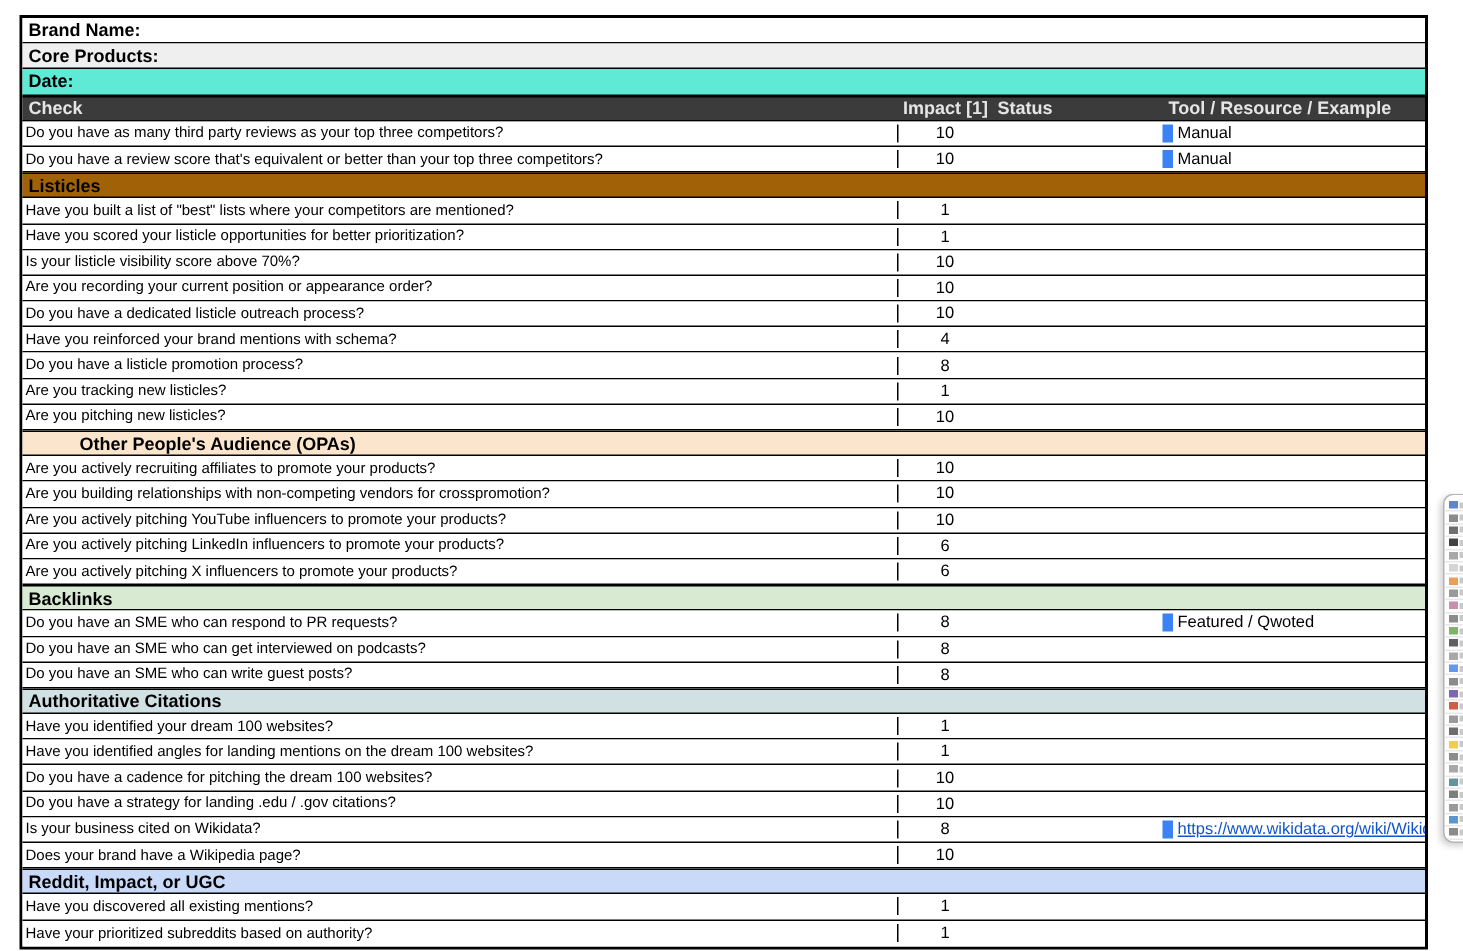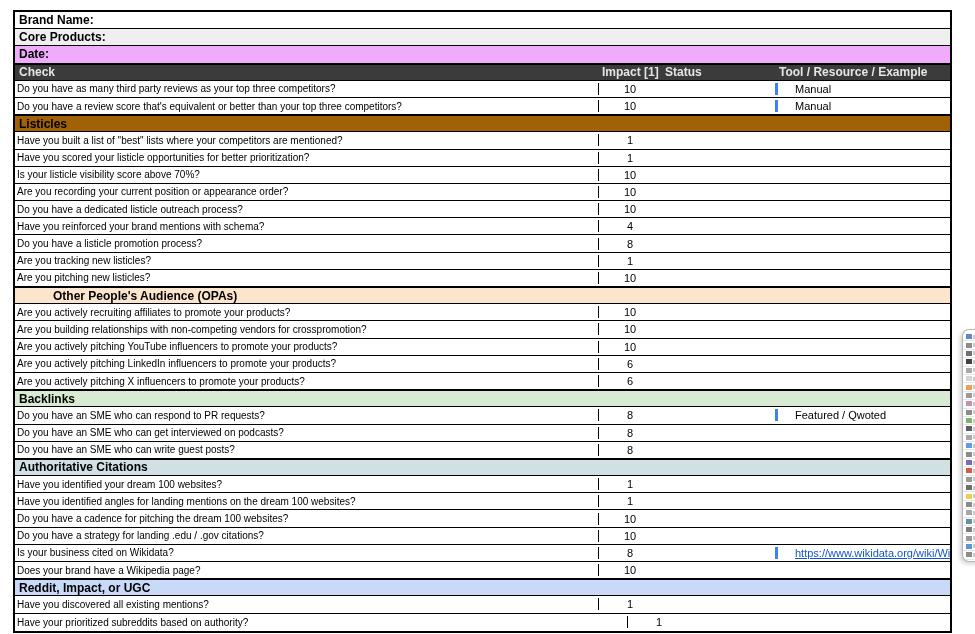--- a/index.html
+++ b/index.html
@@ -1,27 +1,27 @@
 <!DOCTYPE html>
 <html><head>
 <meta charset="utf-8">
 <style>
   html,body{margin:0;padding:0;background:#ffffff;width:975px;height:634px;overflow:hidden;
     font-family:"Liberation Sans",sans-serif;color:#000;}
   #sheet{position:absolute;left:13px;top:10px;width:939px;border:2px solid #000;
     display:flex;flex-direction:column;background:#fff;box-sizing:border-box;}
   .row{display:flex;height:17.2px;min-height:17.2px;border-bottom:1px solid #000;
     box-sizing:border-box;background:#fff;align-items:center;}
-  .row:last-child{border-bottom:none;gap:29px;}
+  .row:last-child{border-bottom:none;}
   .row.section,.row.head{border-top:1px solid #000;}
   .cell{box-sizing:border-box;overflow:hidden;white-space:nowrap;display:flex;align-items:center;}
   .c-check{width:583px;padding-left:2px;font-size:10px;}
   .c-impact{width:63px;border-left:1px solid #000;justify-content:center;font-size:11px;}
   .c-status{width:114px;border-left:1px solid #000;padding-left:3px;font-size:11px;}
-  .c-tool{flex:1;border-left:3px solid #3b82f6;padding-left:17px;font-size:11px;}
+  .c-tool{flex:1;border-left:7px solid #3b82f6;padding-left:3px;font-size:11px;}
   .row.head{color:#e5e5e5;font-weight:bold;}
   .row.head .cell{border-left:none;font-size:12px;padding-left:4px;justify-content:flex-start;}
   .row.meta .cell,.row.section .cell{width:100%;font-weight:bold;font-size:12px;padding-left:4px;}
   a.link{color:#1155cc;text-decoration:underline;font-size:11px;white-space:nowrap;overflow:hidden;}
   
   #sliver{position:absolute;left:962px;top:329px;width:18px;height:233px;background:#fff;
     border:1px solid #b5b5b5;border-right:none;border-radius:7px 0 0 7px;
     box-shadow:-2px 2px 4px rgba(0,0,0,0.18);overflow:hidden;padding:3px 0 0 0;box-sizing:border-box;}
   .mark-row{height:8.4px;display:flex;align-items:center;padding-left:3px;border-bottom:1px solid #e8e8e8;box-sizing:border-box;}
   .mark{width:6px;height:5px;opacity:0.85;flex:0 0 auto;}
@@ -30,21 +30,21 @@
 </head>
 <body>
 
 <div id="sheet">
     <div class="row meta" style="background: rgb(255, 255, 255);">
       <div class="cell">Brand Name:</div>
     </div>
     <div class="row meta" style="background: rgb(239, 239, 239);">
       <div class="cell">Core Products:</div>
     </div>
-    <div class="row meta" style="background: #f0abfc;">
+    <div class="row meta" style="background: #5eead4;">
       <div class="cell">Date:</div>
     </div>
     <div class="row head" style="background: rgb(59, 59, 59);">
       <div class="cell c-check">Check</div>
       <div class="cell c-impact">Impact [1]</div>
       <div class="cell c-status">Status</div>
       <div class="cell c-tool">Tool / Resource / Example</div>
     </div>
     <div class="row item">
       <div class="cell c-check">Do you have as many third party reviews as your top three competitors?</div>

